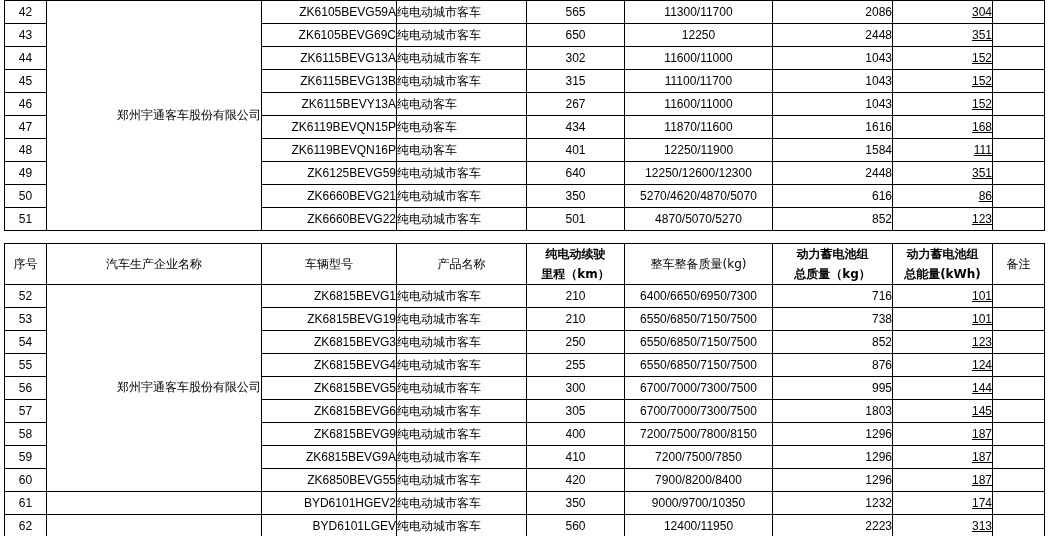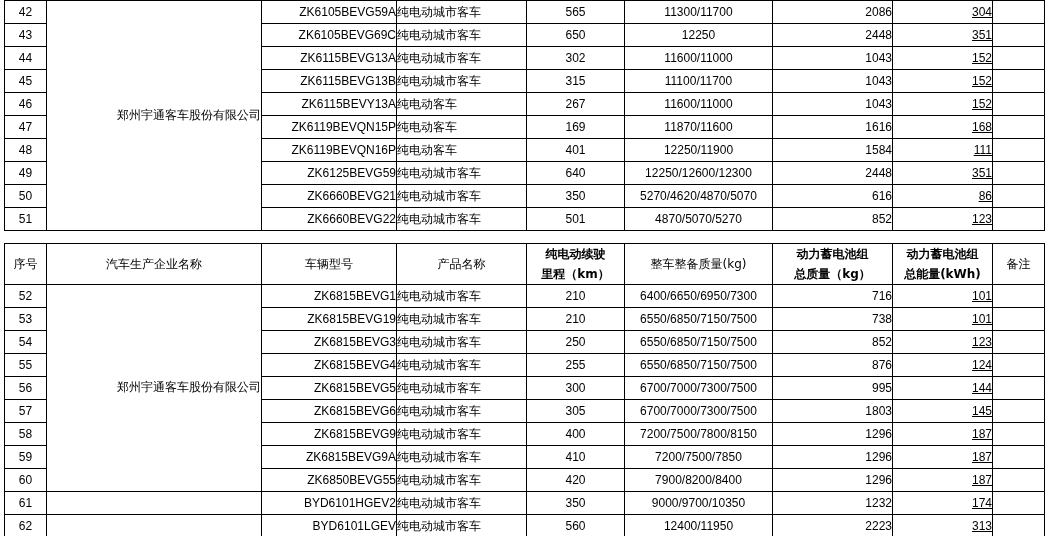--- a/index.html
+++ b/index.html
@@ -139,21 +139,21 @@
         <td class="c-range num">267</td>
         <td class="c-mass num">11600/11000</td>
         <td class="c-bmass num">1043</td>
         <td class="c-benergy num">152</td>
         <td class="c-remark"></td>
       </tr>
       <tr>
         <td class="c-seq num">47</td>
         <td class="c-model model-txt">ZK6119BEVQN15P</td>
         <td class="c-prod cjk">纯电动客车</td>
-        <td class="c-range num">169</td>
+        <td class="c-range num">434</td>
         <td class="c-mass num">11870/11600</td>
         <td class="c-bmass num">1616</td>
         <td class="c-benergy num">168</td>
         <td class="c-remark"></td>
       </tr>
       <tr>
         <td class="c-seq num">48</td>
         <td class="c-model model-txt">ZK6119BEVQN16P</td>
         <td class="c-prod cjk">纯电动客车</td>
         <td class="c-range num">401</td>

